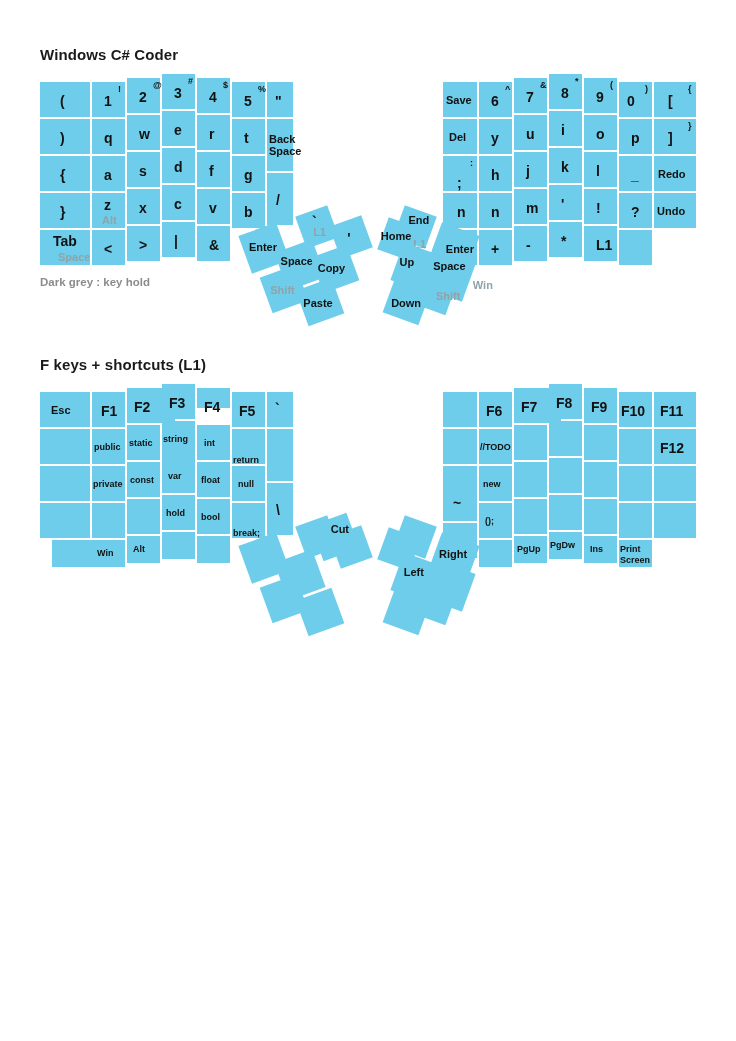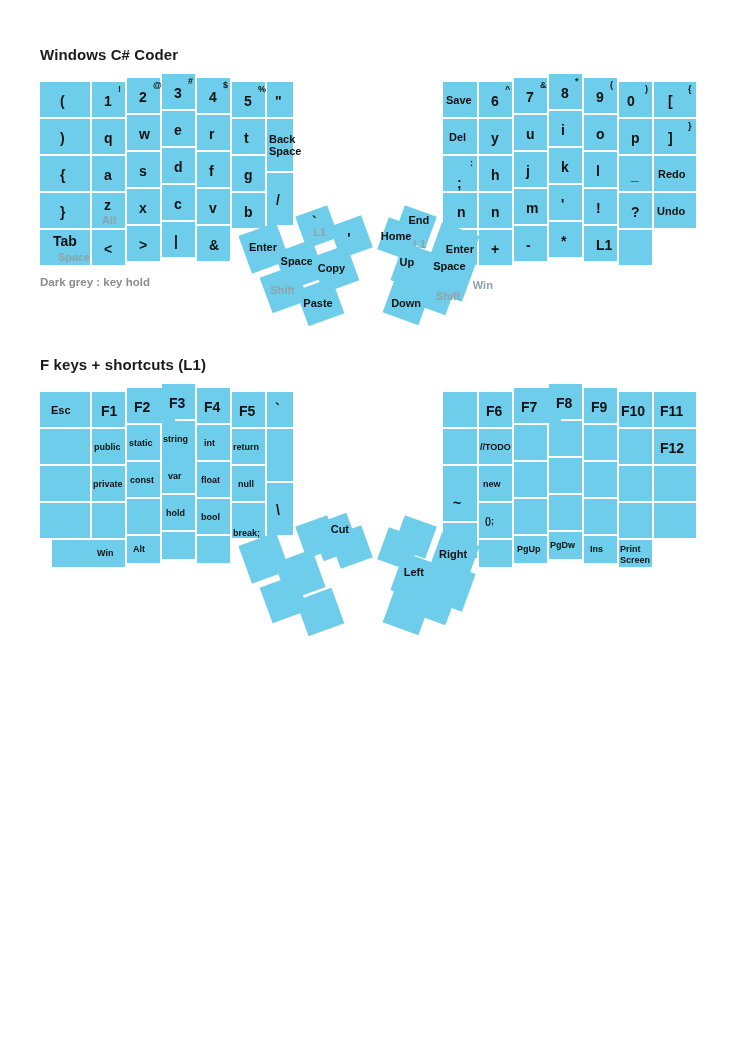--- a/index.html
+++ b/index.html
@@ -404,41 +404,41 @@
   <div class="key" style="left:162px;top:458px;width:33px;height:35px;">
     <span class="lbl tiny" style="left:6px;top:14px;">var</span>
   </div>
   <div class="key" style="left:162px;top:495px;width:33px;height:35px;">
     <span class="lbl tiny" style="left:4px;top:14px;">hold</span>
   </div>
   <div class="key" style="left:162px;top:532px;width:33px;height:27px;">
     <span class="lbl tiny" style="left:6px;top:9px;"></span>
   </div>
 
-  <div class="key" style="left:197px;top:388px;width:33px;height:35px;">
+  <div class="key" style="left:197px;top:388px;width:33px;height:20px;">
     <span class="lbl main" style="left:7px;top:12px;">F4</span>
   </div>
   <div class="key" style="left:197px;top:425px;width:33px;height:35px;">
     <span class="lbl tiny" style="left:7px;top:14px;">int</span>
   </div>
   <div class="key" style="left:197px;top:462px;width:33px;height:35px;">
     <span class="lbl tiny" style="left:4px;top:14px;">float</span>
   </div>
   <div class="key" style="left:197px;top:499px;width:33px;height:35px;">
     <span class="lbl tiny" style="left:4px;top:14px;">bool</span>
   </div>
   <div class="key" style="left:197px;top:536px;width:33px;height:27px;">
     <span class="lbl tiny" style="left:6px;top:9px;"></span>
   </div>
 
   <div class="key" style="left:232px;top:392px;width:33px;height:35px;">
     <span class="lbl main" style="left:7px;top:12px;">F5</span>
   </div>
   <div class="key" style="left:232px;top:429px;width:33px;height:35px;">
-    <span class="lbl tiny" style="left:1px;top:14px;">return</span>
+    <span class="lbl tiny" style="left:1px;top:27px;">return</span>
   </div>
   <div class="key" style="left:232px;top:466px;width:33px;height:35px;">
     <span class="lbl tiny" style="left:6px;top:14px;">null</span>
   </div>
   <div class="key" style="left:232px;top:503px;width:33px;height:35px;">
     <span class="lbl tiny" style="left:1px;top:26px;">break;</span>
   </div>
 
   <div class="key" style="left:267px;top:392px;width:26px;height:35px;">
     <span class="lbl main" style="left:8px;top:10px;">`</span>

